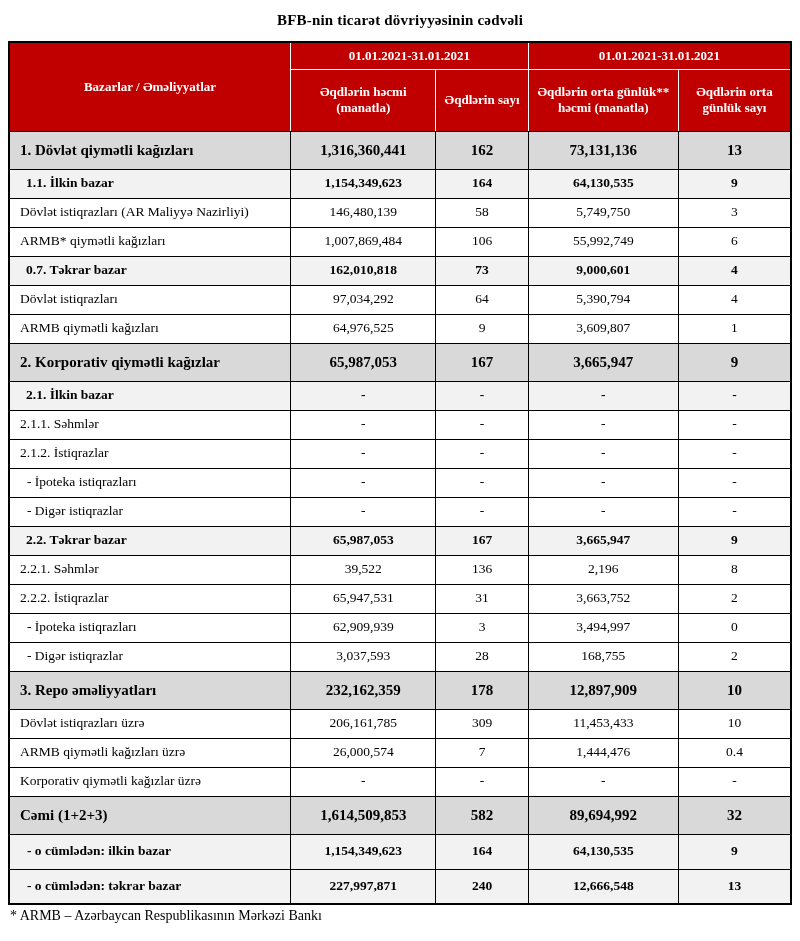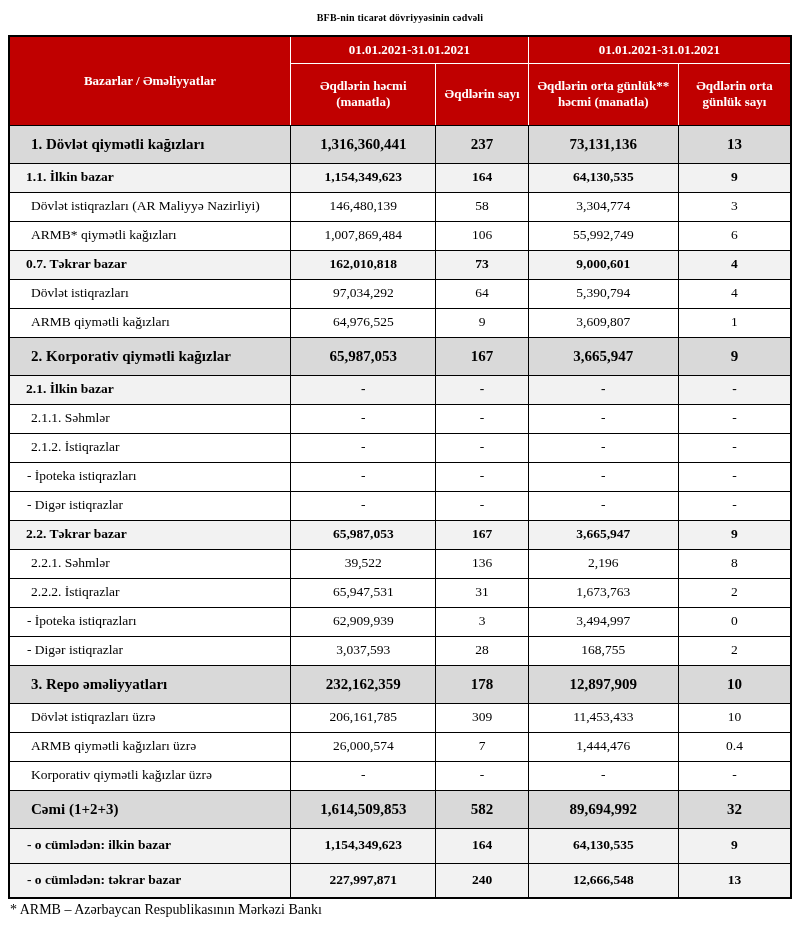--- a/index.html
+++ b/index.html
@@ -11,21 +11,21 @@
     color: #000;
     overflow: hidden;
   }
   .page {
     width: 800px;
     height: 941px;
     padding: 6px 8px 4px 8px;
   }
   .title {
     text-align: center;
-    font-size: 10px;
+    font-size: 15px;
     font-weight: bold;
     margin: 6px 0 12px 0;
     letter-spacing: 0.2px;
   }
   table.data-table {
     width: 100%;
     border-collapse: collapse;
     table-layout: fixed;
     border: 2px solid var(--border, #000);
   }
@@ -48,21 +48,21 @@
   
   tbody td {
     border: 1px solid var(--border, #000);
     padding: 2px 4px;
     vertical-align: middle;
     font-size: 13.5px;
     line-height: 1.2;
   }
   td.cell-label { text-align: left; }
   td.cell-value { text-align: center; }
-  .indent-0 { padding-left: 21px; }
+  .indent-0 { padding-left: 10px; }
   .indent-1 { padding-left: 17px; }
   .indent-2 { padding-left: 16px; }
   tr.row-normal td { height: 29px; background: #ffffff; }
   tr.row-subsection td {
     height: 29px;
     background: var(--subsection-bg, #f2f2f2);
     font-weight: bold;
   }
   tr.row-section td, tr.row-total td {
     height: 38px;
@@ -106,36 +106,36 @@
         <th class="bottom-edge">Əqdlərin həcmi (manatla)</th>
         <th class="bottom-edge">Əqdlərin sayı</th>
         <th class="bottom-edge">Əqdlərin orta günlük** həcmi (manatla)</th>
         <th class="bottom-edge">Əqdlərin orta günlük sayı</th>
       </tr>
     </thead>
     <tbody>
         <tr class="row-section">
           <td class="cell-label indent-0">1. Dövlət qiymətli kağızları</td>
           <td class="cell-value">1,316,360,441</td>
-          <td class="cell-value">237</td>
+          <td class="cell-value">162</td>
           <td class="cell-value">73,131,136</td>
           <td class="cell-value">13</td>
         </tr>
         <tr class="row-subsection">
           <td class="cell-label indent-2">1.1. İlkin bazar</td>
           <td class="cell-value">1,154,349,623</td>
           <td class="cell-value">164</td>
           <td class="cell-value">64,130,535</td>
           <td class="cell-value">9</td>
         </tr>
         <tr class="row-normal">
           <td class="cell-label indent-0">Dövlət istiqrazları (AR Maliyyə Nazirliyi)</td>
           <td class="cell-value">146,480,139</td>
           <td class="cell-value">58</td>
-          <td class="cell-value">3,304,774</td>
+          <td class="cell-value">5,749,750</td>
           <td class="cell-value">3</td>
         </tr>
         <tr class="row-normal">
           <td class="cell-label indent-0">ARMB* qiymətli kağızları</td>
           <td class="cell-value">1,007,869,484</td>
           <td class="cell-value">106</td>
           <td class="cell-value">55,992,749</td>
           <td class="cell-value">6</td>
         </tr>
         <tr class="row-subsection">
@@ -212,21 +212,21 @@
           <td class="cell-label indent-0">2.2.1. Səhmlər</td>
           <td class="cell-value">39,522</td>
           <td class="cell-value">136</td>
           <td class="cell-value">2,196</td>
           <td class="cell-value">8</td>
         </tr>
         <tr class="row-normal">
           <td class="cell-label indent-0">2.2.2. İstiqrazlar</td>
           <td class="cell-value">65,947,531</td>
           <td class="cell-value">31</td>
-          <td class="cell-value">1,673,763</td>
+          <td class="cell-value">3,663,752</td>
           <td class="cell-value">2</td>
         </tr>
         <tr class="row-normal">
           <td class="cell-label indent-1">- İpoteka istiqrazları</td>
           <td class="cell-value">62,909,939</td>
           <td class="cell-value">3</td>
           <td class="cell-value">3,494,997</td>
           <td class="cell-value">0</td>
         </tr>
         <tr class="row-normal">

